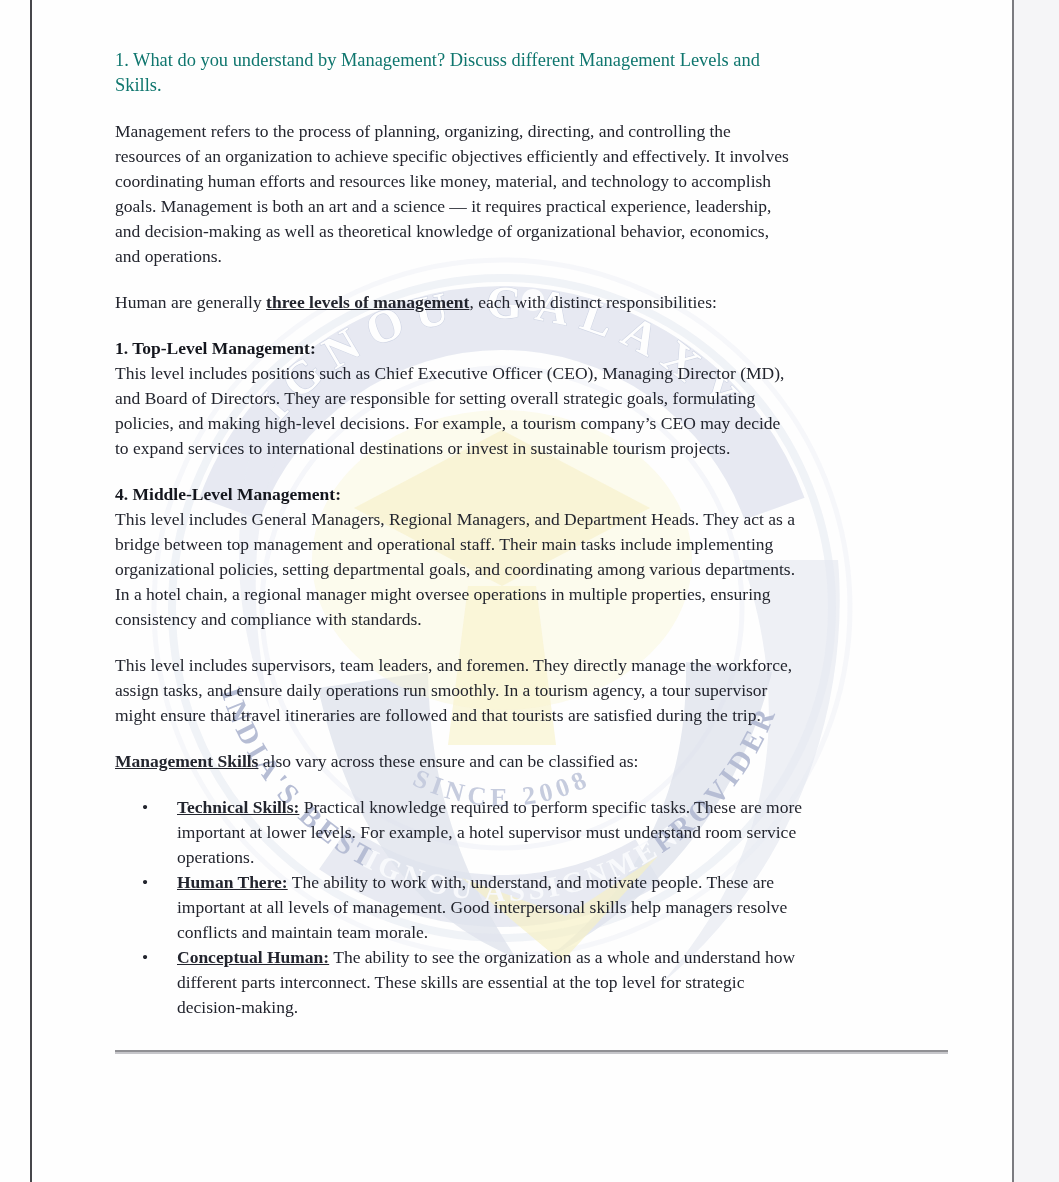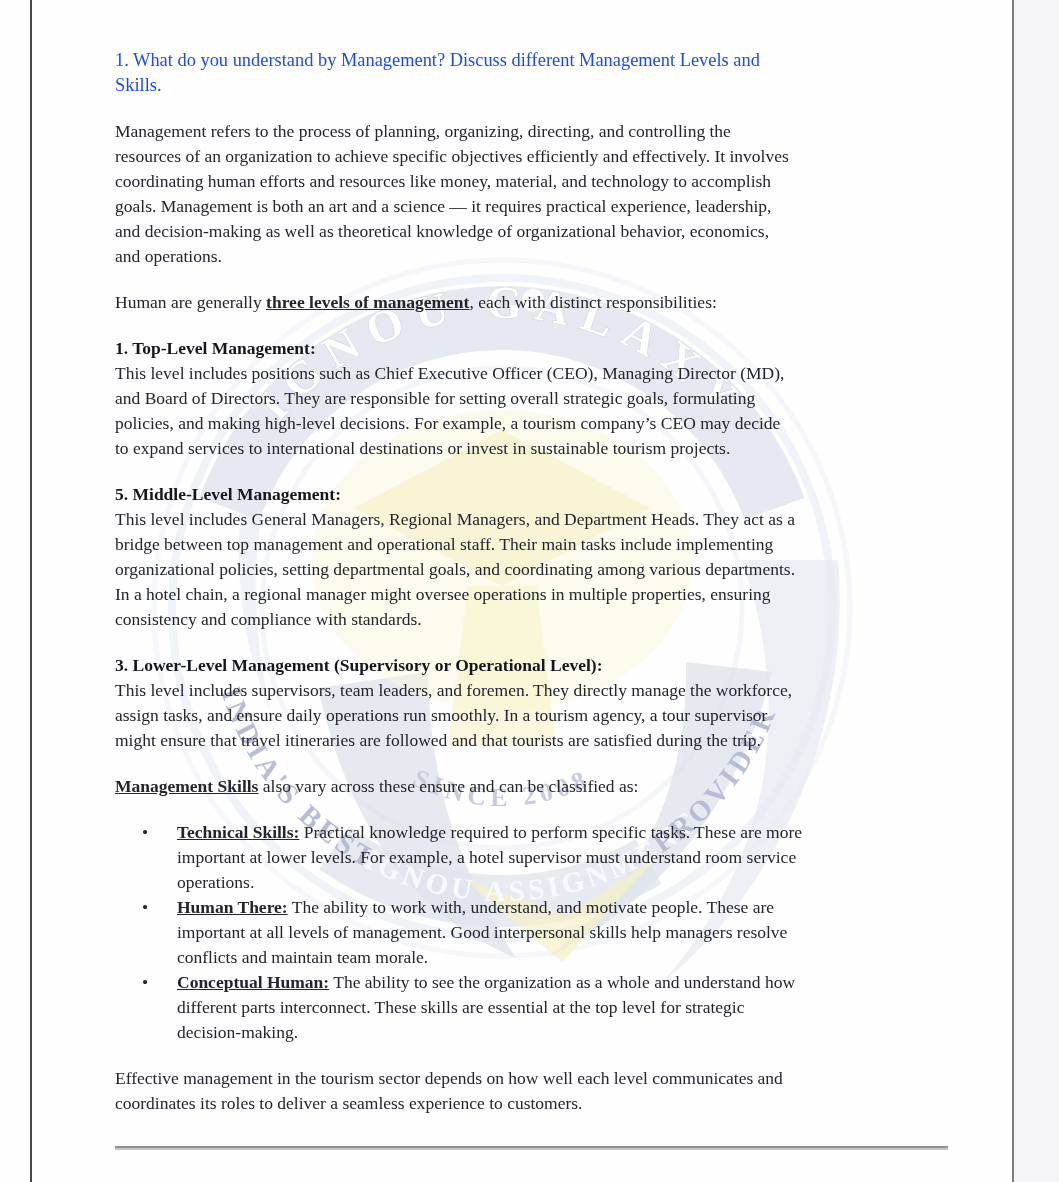--- a/index.html
+++ b/index.html
@@ -11,21 +11,21 @@
   .rule-left{position:absolute;left:30px;top:0;width:2px;height:1182px;background:#47474b;}
   .rule-right{position:absolute;left:1012px;top:0;width:2px;height:1182px;background:#7b7b80;}
   .edge-strip{position:absolute;left:1014px;top:0;width:45px;height:1182px;background:#f5f5f7;}
   .wm{position:absolute;left:0;top:0;z-index:0;opacity:.55;}
   .content{
     position:absolute;left:115px;top:48px;width:845px;z-index:1;
     font-size:17.5px;line-height:25px;white-space:nowrap;
   }
   .block{margin:0 0 21px 0;}
   .b{font-weight:bold;text-decoration:underline;}
-  .title{font-size:18.4px;line-height:25px;color:#1d4ed8;}
+  .title{font-size:18.4px;line-height:25px;color:#0f766e;}
   .head{font-weight:bold;color:#14161d;}
   .li{display:flex;}
   .marker{flex:0 0 62px;box-sizing:border-box;padding-left:27px;}
   .li-text{flex:1 1 auto;}
   .divider{margin-top:30px;width:833px;height:4px;
     background:linear-gradient(to bottom,#909094 0 55%,#c6c6ca 55% 100%);}
   .wm text{font-family:"Liberation Serif","DejaVu Serif",serif;font-weight:bold;}
 </style>
 </head>
 <body>
@@ -82,42 +82,40 @@
   <div class="block">Management refers to the process of planning, organizing, directing, and controlling the<br>resources of an organization to achieve specific objectives efficiently and effectively. It involves<br>coordinating human efforts and resources like money, material, and technology to accomplish<br>goals. Management is both an art and a science — it requires practical experience, leadership,<br>and decision-making as well as theoretical knowledge of organizational behavior, economics,<br>and operations.</div>
 
   <div class="block"><span>Human are generally </span><span class="b">three levels of management</span><span>, each with distinct responsibilities:</span></div>
 
   <div class="block">
     <div class="head">1. Top-Level Management:</div>
     <div>This level includes positions such as Chief Executive Officer (CEO), Managing Director (MD),<br>and Board of Directors. They are responsible for setting overall strategic goals, formulating<br>policies, and making high-level decisions. For example, a tourism company’s CEO may decide<br>to expand services to international destinations or invest in sustainable tourism projects.</div>
   </div>
 
   <div class="block">
-    <div class="head">5. Middle-Level Management:</div>
+    <div class="head">4. Middle-Level Management:</div>
     <div>This level includes General Managers, Regional Managers, and Department Heads. They act as a<br>bridge between top management and operational staff. Their main tasks include implementing<br>organizational policies, setting departmental goals, and coordinating among various departments.<br>In a hotel chain, a regional manager might oversee operations in multiple properties, ensuring<br>consistency and compliance with standards.</div>
   </div>
 
   <div class="block">
-    <div class="head">3. Lower-Level Management (Supervisory or Operational Level):</div>
     <div>This level includes supervisors, team leaders, and foremen. They directly manage the workforce,<br>assign tasks, and ensure daily operations run smoothly. In a tourism agency, a tour supervisor<br>might ensure that travel itineraries are followed and that tourists are satisfied during the trip.</div>
   </div>
 
   <div class="block"><span class="b">Management Skills</span><span> also vary across these ensure and can be classified as:</span></div>
 
   <div class="block">
     <div class="li">
       <span class="marker">•</span>
       <span class="li-text"><span class="b">Technical Skills:</span><span> Practical knowledge required to perform specific tasks. These are more<br>important at lower levels. For example, a hotel supervisor must understand room service<br>operations.</span></span>
     </div>
     <div class="li">
       <span class="marker">•</span>
       <span class="li-text"><span class="b">Human There:</span><span> The ability to work with, understand, and motivate people. These are<br>important at all levels of management. Good interpersonal skills help managers resolve<br>conflicts and maintain team morale.</span></span>
     </div>
     <div class="li">
       <span class="marker">•</span>
       <span class="li-text"><span class="b">Conceptual Human:</span><span> The ability to see the organization as a whole and understand how<br>different parts interconnect. These skills are essential at the top level for strategic<br>decision-making.</span></span>
     </div>
   </div>
 
-  <div class="block">Effective management in the tourism sector depends on how well each level communicates and<br>coordinates its roles to deliver a seamless experience to customers.</div>
 
   <div class="divider"></div>
 </div>
 
 </body></html>

